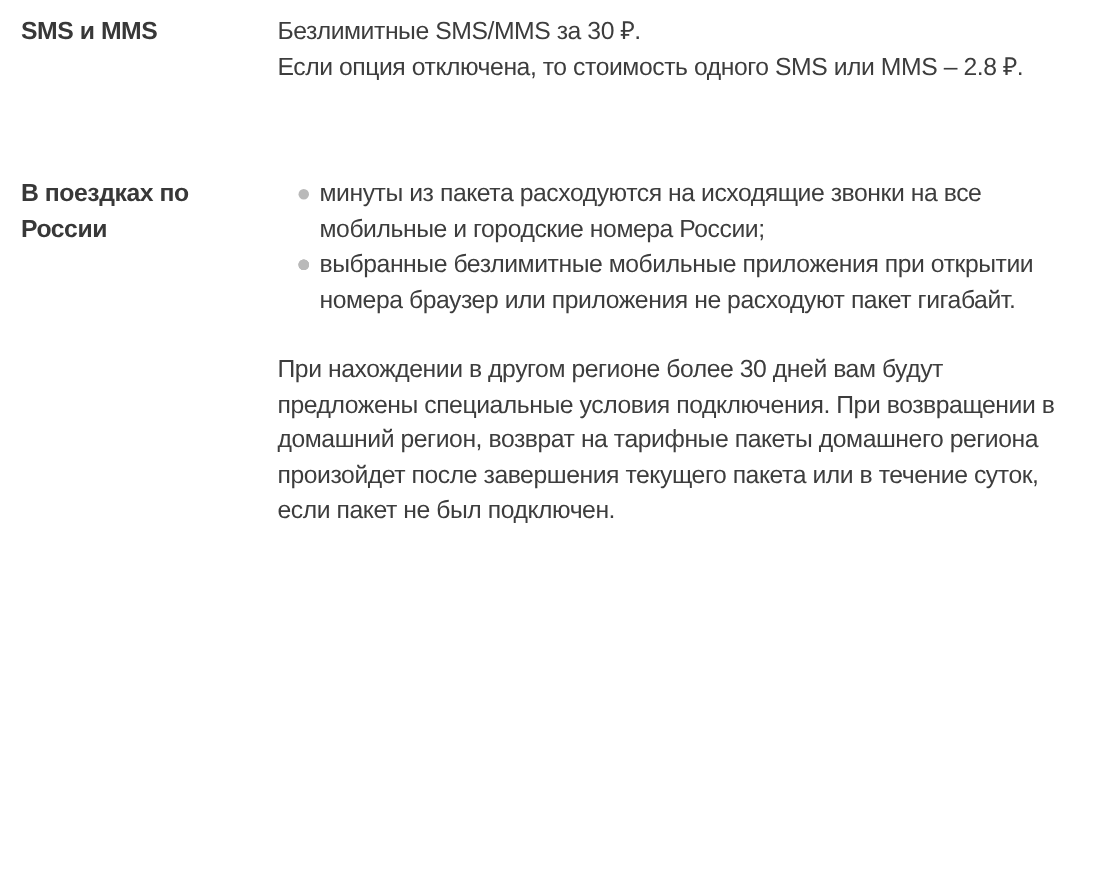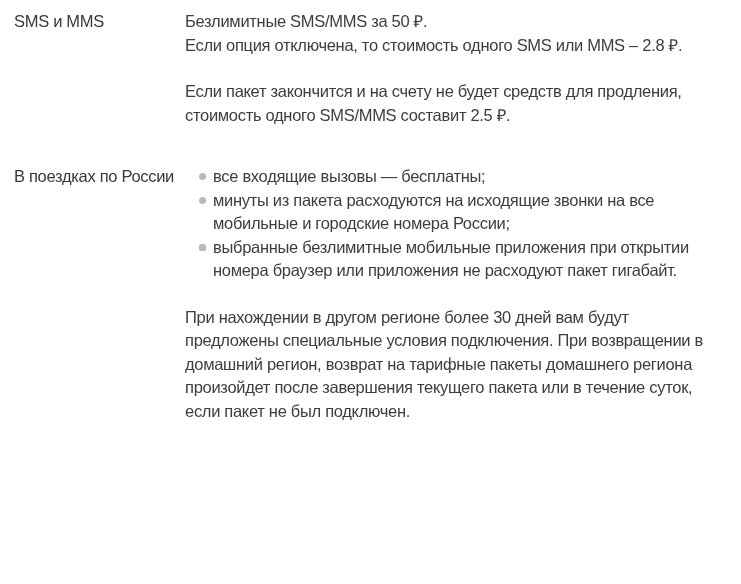--- a/index.html
+++ b/index.html
@@ -12,21 +12,21 @@
     color: var(--text, #3d3d3d);
   }
   .doc { padding: 10px 16px 0 14px; }
   .section {
     display: grid;
     grid-template-columns: 171px 1fr;
     align-items: start;
   }
   .section + .section { margin-top: 38px; }
   .label {
-    font-weight: normal;
+    font-weight: bold;
     color: var(--label, #383838);
     padding-right: 10px;
   }
   .content { max-width: 540px; }
   .content > * + * { margin-top: 23px; }
   .content > .bullets { margin-top: 0; }
   .para .line { min-height: 23.5px; }
   ul.bullets { list-style: none; }
   li.bullet-item { position: relative; padding-left: 28px; }
   .dot {
@@ -37,33 +37,31 @@
 </style>
 </head>
 <body style="background: rgb(255, 255, 255);">
 
 <main class="doc">
   <div id="sections-root">
       <section class="section">
         <div class="label">SMS и MMS</div>
         <div class="content">
           <div class="para">
-            <div class="line">Безлимитные SMS/MMS за 50 ₽.</div>
+            <div class="line">Безлимитные SMS/MMS за 30 ₽.</div>
             <div class="line">Если опция отключена, то стоимость одного SMS или MMS – 2.8 ₽.</div>
           </div>
           <div class="para">
-            <div class="line">Если пакет закончится и на счету не будет средств для продления, стоимость одного SMS/MMS составит 2.5 ₽.</div>
           </div>
         </div>
       </section>
       <section class="section">
         <div class="label">В поездках по России</div>
         <div class="content">
           <ul class="bullets">
-            <li class="bullet-item"><span class="dot"></span><span class="li-text">все входящие вызовы — бесплатны;</span></li>
             <li class="bullet-item"><span class="dot"></span><span class="li-text">минуты из пакета расходуются на исходящие звонки на все мобильные и городские номера России;</span></li>
             <li class="bullet-item"><span class="dot"></span></li>
             <li class="bullet-item"><span class="dot"></span></li>
             <li class="bullet-item"><span class="dot"></span><span class="li-text">выбранные безлимитные мобильные приложения при открытии номера браузер или приложения не расходуют пакет гигабайт.</span></li>
           </ul>
           <div class="para">
             <div class="line">При нахождении в другом регионе более 30 дней вам будут предложены специальные условия подключения. При возвращении в домашний регион, возврат на тарифные пакеты домашнего региона произойдет после завершения текущего пакета или в течение суток, если пакет не был подключен.</div>
           </div>
         </div>
       </section>

